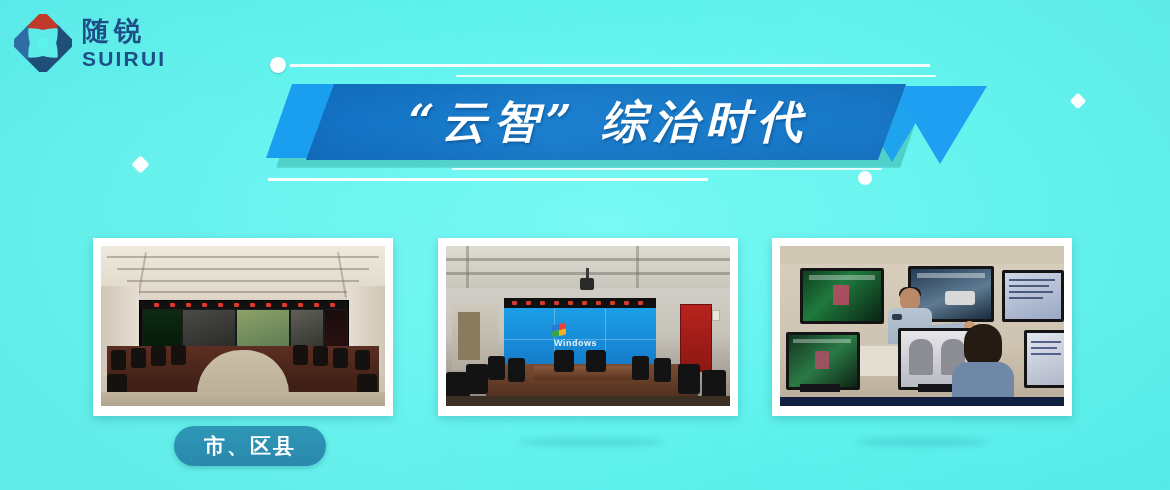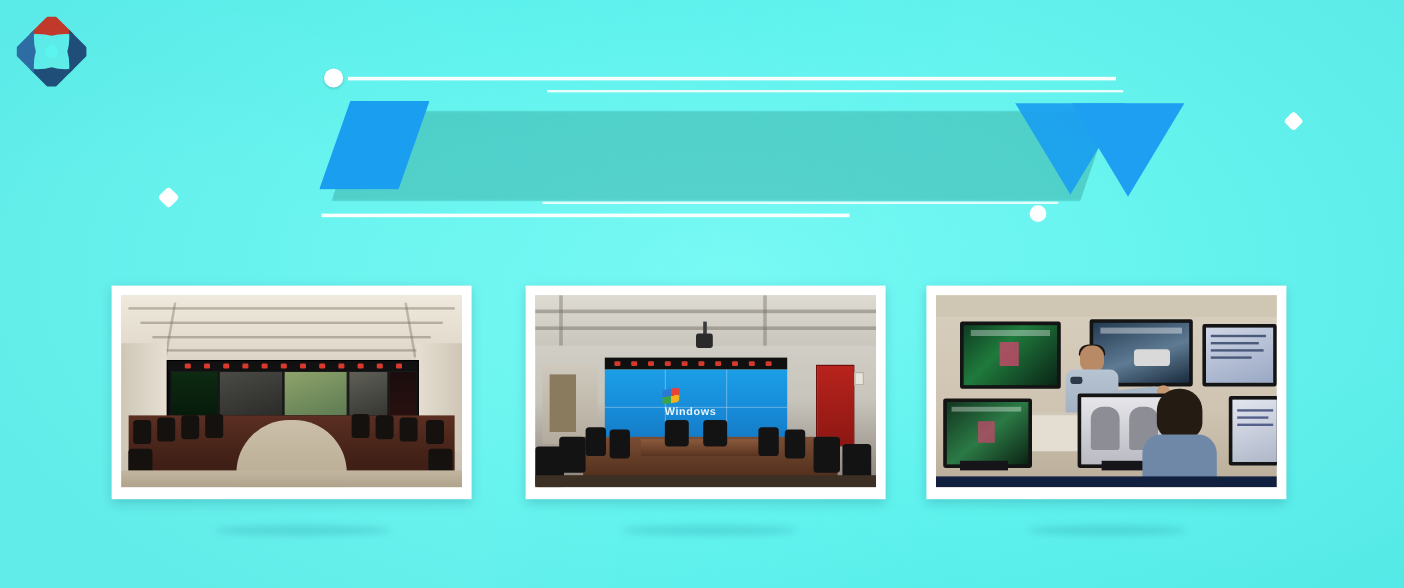--- a/index.html
+++ b/index.html
@@ -147,31 +147,38 @@
       <svg viewBox="0 0 100 100" aria-hidden="true">
         <g transform="rotate(45 50 50)">
           <path d="M10 10 H55 Q40 22 34 34 Q22 40 10 55 Z" fill="#c0392b"></path>
           <path d="M90 10 V55 Q78 40 66 34 Q60 22 45 10 Z" fill="#1f4e79"></path>
           <path d="M90 90 H45 Q60 78 66 66 Q78 60 90 45 Z" fill="#1f4e79"></path>
           <path d="M10 90 V45 Q22 60 34 66 Q40 78 55 90 Z" fill="#2e6da4"></path>
         </g>
         <circle cx="50" cy="50" r="9" fill="#5cf4ef"></circle>
       </svg>
     </div>
+    <div class="logo-text">
+      <div class="logo-cn">随锐</div>
+      <div class="logo-en">SUIRUI</div>
+    </div>
   </div>
 
   <div class="banner-wrap">
     <div class="dot-top"></div>
     <div class="line-top-a"></div>
     <div class="line-top-b"></div>
 
     <div class="banner-shadow"></div>
     <div class="banner-accent"></div>
     <div class="tri-a"></div>
     <div class="tri-b"></div>
+    <div class="banner-main">
+      <div class="banner-title">“云智” 综治时代</div>
+    </div>
 
     <div class="line-bot-b"></div>
     <div class="line-bot-a"></div>
     <div class="dot-bot"></div>
   </div>
 
   <div class="diamond" style="left:134px;top:158px;width:13px;height:13px;"></div>
   <div class="diamond" style="left:1072px;top:95px;width:12px;height:12px;"></div>
 
   <div class="cards">
@@ -219,20 +226,21 @@
           <div class="chair" style="left:192px;top:99px;"></div>
           <div class="chair" style="left:212px;top:100px;"></div>
           <div class="chair" style="left:232px;top:102px;"></div>
           <div class="chair" style="left:254px;top:104px;"></div>
           <div class="chair" style="left:6px;top:128px;width:20px;height:24px;"></div>
           <div class="chair" style="left:256px;top:128px;width:20px;height:24px;"></div>
           <div class="floor"></div>
         </div>
       </div>
       <div class="pill-shadow" style="left:86px;top:200px;width:146px;"></div>
+      <div class="pill" style="left:81px;top:188px;width:152px;">市、区县</div>
     </div>
 
     <div class="card" style="left:438px;">
       <div class="photo-frame">
         <div class="photo p2" title="街道乡镇会议室，蓝色大屏拼接墙与投影机">
           <div class="ceil"></div>
           <div class="beam" style="left:0;top:12px;width:100%;"></div>
           <div class="beam" style="left:0;top:26px;width:100%;"></div>
           <div style="position:absolute;left:20px;top:0;width:3px;height:42px;background:rgba(110,105,95,.4);"></div>
           <div style="position:absolute;left:190px;top:0;width:3px;height:42px;background:rgba(110,105,95,.4);"></div>

